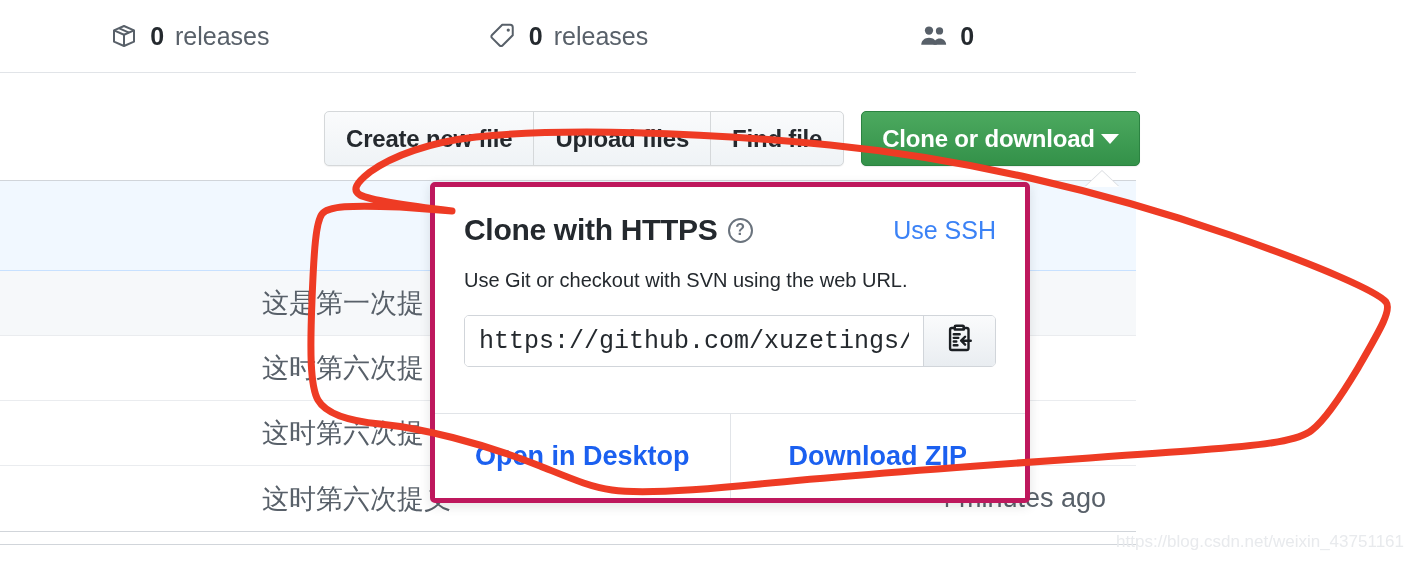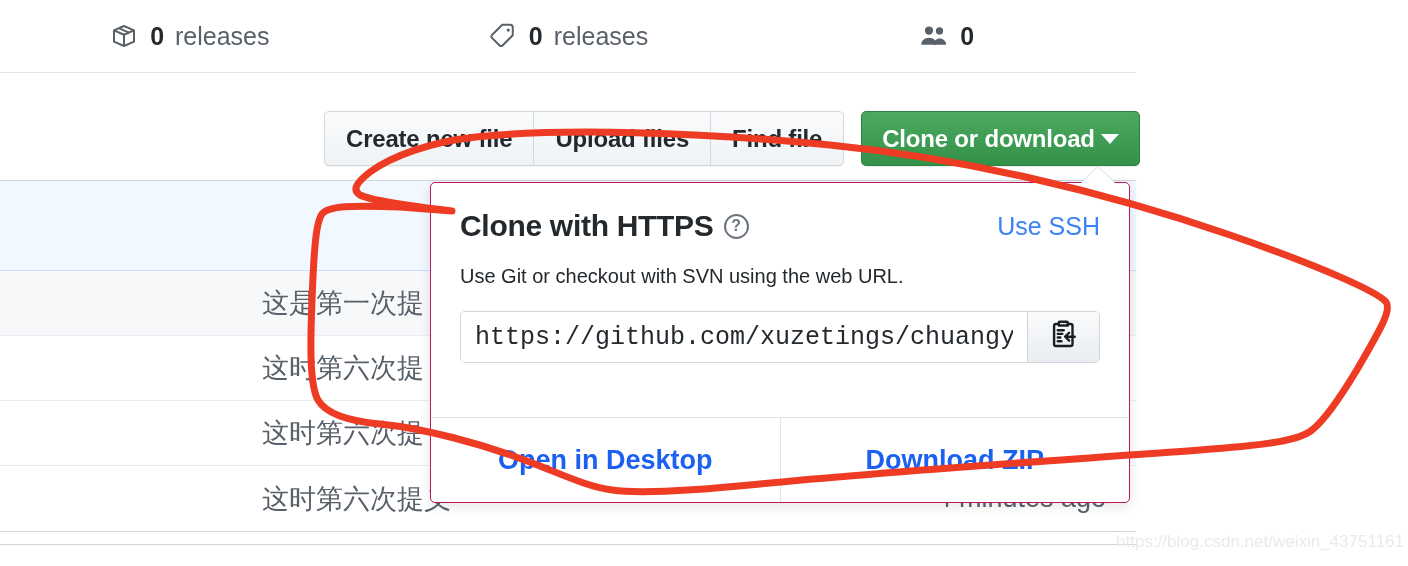--- a/index.html
+++ b/index.html
@@ -149,23 +149,23 @@
     left: 0; top: 544px;
     width: 1136px; height: 22px;
     border-top: 1px solid #d1d5da;
     background: #ffffff;
   }
 
   
   .clone-panel {
     position: absolute;
     left: 430px; top: 182px;
-    width: 700px; height: 321px;
-    background: #ffffff;
-    border: 1px solid #be185d;
+    width: 600px; height: 321px;
+    background: #ffffff;
+    border: 5px solid #be185d;
     border-radius: 5px;
     box-shadow: 0 3px 12px rgba(27,31,35,.12);
     z-index: 20;
   }
   .panel-arrow {
     position: absolute;
     left: 650px; top: -16px;
     width: 0; height: 0;
     border-left: 17px solid transparent;
     border-right: 17px solid transparent;

